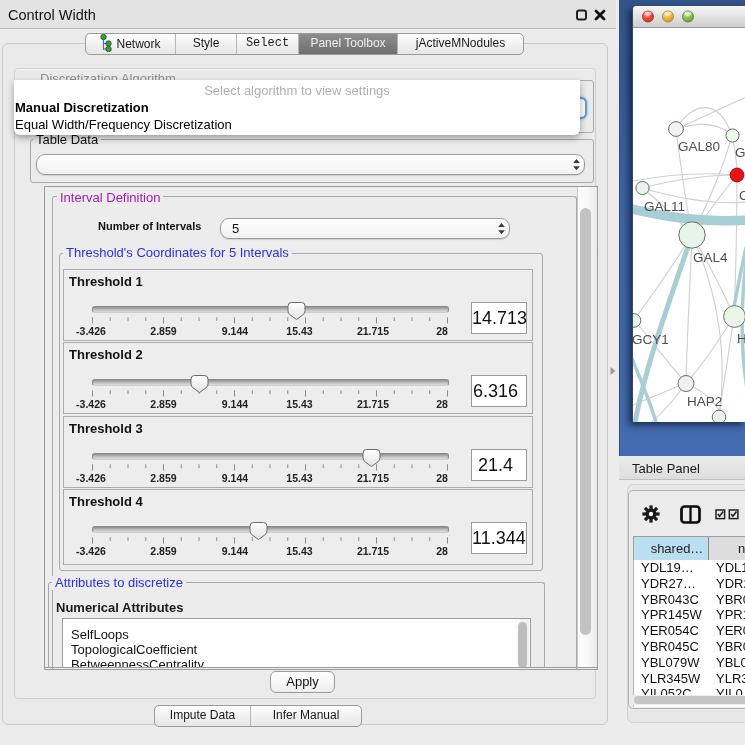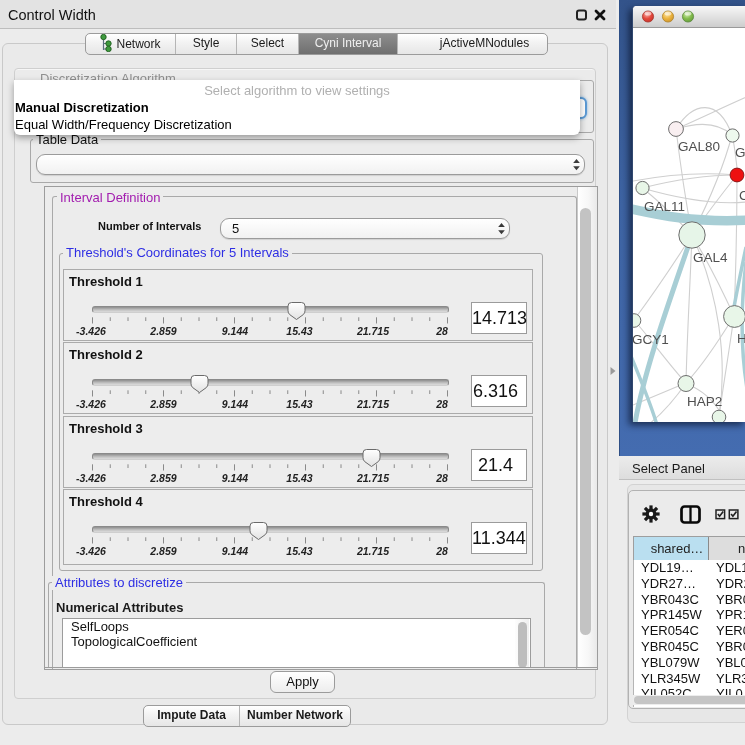--- a/index.html
+++ b/index.html
@@ -15,21 +15,21 @@
 .combo .ctext{position:absolute;left:11px;top:2px;font-size:13px;color:#111;}
 .spin{position:absolute;}
 .tpanel{position:absolute;left:63px;width:468px;height:70px;border:1px solid #ababab;background:#ededed;}
 .tlabel{position:absolute;left:5px;top:4px;font-size:13px;font-weight:bold;color:#111;}
 .track{position:absolute;left:28px;top:36px;width:355px;height:5px;border-radius:3px;
   background:linear-gradient(#8e8e8e,#c4c4c4 60%,#dcdcdc);border:1px solid #8a8a8a;border-bottom-color:#cfcfcf;}
 .vbox{position:absolute;left:407px;top:32px;width:47px;height:30px;background:#fff;
   border:1px solid #9b9b9b;font-size:18px;color:#111;text-align:center;line-height:30px;padding-right:7px;}
 .ticks{position:absolute;left:0;top:0;}
 .slabels{position:absolute;top:55px;left:0;width:100%;font-size:10.5px;font-weight:bold;color:#222;}
-.slabels span{position:absolute;transform:translateX(-50%);font-style:italic;}
+.slabels span{position:absolute;transform:translateX(-50%);}
 .thumb{position:absolute;top:32px;width:19px;height:18px;}
 .seg{position:absolute;height:20px;border:1px solid #9b9b9b;border-radius:5px;
   background:linear-gradient(#ffffff,#f2f2f2 45%,#e6e6e6);display:flex;}
 .seg .s{height:20px;line-height:19px;font-size:12px;color:#1a1a1a;text-align:center;
   border-right:1px solid #b5b5b5;}
 .seg .s:last-child{border-right:none;}
 .seg .sel{background:linear-gradient(#8d8d8d,#6f6f6f);color:#efefef;}
 .listitem{height:15px;line-height:15px;font-size:13px;color:#111;padding-left:8px;}
 .row{position:absolute;left:0;width:200px;height:16px;line-height:16px;font-size:13px;color:#111;}
 </style>
@@ -263,46 +263,47 @@
       </svg>
       <div class="vbox">11.344</div>
     </div>
   </div>
 
 <div class="groupbox" style="left:48px;top:582px;width:495px;height:85px;border-bottom:none;border-radius:3px 3px 0 0;"></div>
 <div class="glabel" style="left:52px;top:576px;color:#2e2ee4;">Attributes to discretize</div>
 <div class="abs t13 bold" style="left:56px;top:600px;">Numerical Attributes</div>
 
 <div class="abs" style="left:62px;top:618px;width:467px;height:49px;border:1px solid #9c9c9c;border-bottom:none;background:#fff;overflow:hidden;">
-  <div class="listitem" style="padding-top:0;">SelfLoops</div>
+  <div class="listitem" style="padding-top:8px;">SelfLoops</div>
   <div class="listitem">TopologicalCoefficient</div>
+  <div class="listitem">BetweennessCentrality</div>
 </div>
 <div class="abs" style="left:515px;top:619px;width:14px;height:48px;background:linear-gradient(90deg,#fdfdfd,#efefef);"></div>
 <div class="abs" style="left:518px;top:622px;width:9px;height:46px;background:#bdbdbd;border-radius:5px;"></div>
 
 <div class="abs" style="left:44px;top:667px;width:554px;height:1px;background:#9c9c9c;"></div>
 
 <div class="abs" style="left:270px;top:671px;width:63px;height:20px;border:1px solid #9b9b9b;border-radius:6px;background:linear-gradient(#ffffff,#ededed);text-align:center;line-height:20px;font-size:13px;color:#111;">Apply</div>
 
-<div class="seg" style="left:143px;top:705px;font-weight:bold;">
+<div class="seg" style="left:154px;top:705px;">
   <div class="s" style="width:95px;">Impute Data</div>
-  <div class="s" style="width:110px;">Number Network</div>
+  <div class="s" style="width:110px;">Infer Manual</div>
 </div>
 
 <div class="seg" style="left:85px;top:33px;">
   <div class="s" style="width:89px;"><svg width="12" height="18" viewBox="0 0 12 18" style="vertical-align:-4.5px;margin-right:4px;">
         <path d="M3.5 3 L3.5 16 M3.5 9.5 L8.5 9.5 M3.5 15 L8.5 15" stroke="#5d6f80" stroke-width="1.2" fill="none"></path>
         <circle cx="3.5" cy="3" r="2.7" fill="#3f9b3f" stroke="#1e5c1e" stroke-width="0.9"></circle>
         <circle cx="8.5" cy="9.5" r="2.7" fill="#3f9b3f" stroke="#1e5c1e" stroke-width="0.9"></circle>
         <circle cx="8.5" cy="15" r="2.7" fill="#3f9b3f" stroke="#1e5c1e" stroke-width="0.9"></circle>
       </svg>Network</div>
   <div class="s" style="width:60px;">Style</div>
-  <div class="s" style="width:61px;">Select</div>
-  <div class="s sel" style="width:98px;">Cyni Interval</div>
-  <div class="s" style="width:125px;padding-left:24px;">jActiveMNodules</div>
+  <div class="s" style="width:61px;font-family:Liberation Mono, monospace;">Select</div>
+  <div class="s sel" style="width:98px;">Panel Toolbox</div>
+  <div class="s" style="width:125px;">jActiveMNodules</div>
 </div>
 
 <div class="abs" style="left:14px;top:80px;width:566px;height:55px;background:#fff;border-radius:0 0 6px 6px;box-shadow:0 3px 7px rgba(0,0,0,0.35);"></div>
 <div class="abs" style="left:14px;top:83px;width:566px;height:16px;font-size:13px;color:#b0b0b0;text-align:center;">Select algorithm to view settings</div>
 <div class="abs bold" style="left:15px;top:100px;font-size:13px;color:#000;">Manual Discretization</div>
 <div class="abs" style="left:15px;top:117px;font-size:13px;color:#000;">Equal Width/Frequency Discretization</div>
 
 <div class="abs" style="left:619px;top:0;width:126px;height:456px;background:linear-gradient(180deg,#33538a 0%,#3e64a4 45%,#446cb0 100%);border-left:1px solid #2e4f86;"></div>
 
 <div class="abs" style="left:632px;top:6px;width:113px;height:416px;border-radius:4px 0 0 0;box-shadow:-3px 3px 7px rgba(8,18,40,0.7);border-left:1px solid #31486f;background:#fff;overflow:hidden;text-align:center;">
@@ -388,21 +389,21 @@
       <text x="54" y="379">HAP2</text>
     </g>
   </svg>
 </div>
 
 <svg class="abs" style="left:609px;top:366px;" width="8" height="10" viewBox="0 0 8 10">
     <path d="M1.5 1 L6.5 5 L1.5 9 Z" fill="#9a9a9a"></path>
   </svg>
 
 <div class="abs" style="left:619px;top:456px;width:126px;height:23px;background:linear-gradient(#ececec,#dddddd);border-bottom:1px solid #c0c0c0;"></div>
-<div class="abs t13" style="left:632px;top:461px;">Select Panel</div>
+<div class="abs t13" style="left:632px;top:461px;">Table Panel</div>
 
 <div class="abs" style="left:619px;top:480px;width:126px;height:265px;background:#ececec;"></div>
 <div class="abs" style="left:627px;top:484px;width:118px;height:237px;background:#e7e7e7;border:1px solid #d2d2d2;border-radius:6px 0 0 6px;"></div>
 
 <div class="abs" style="left:628px;top:490px;width:117px;height:217px;background:#ebebeb;border:1px solid #b2b2b2;border-radius:5px 0 0 5px;overflow:hidden;">
 
   <svg class="abs" style="left:13px;top:14px;" width="110" height="20" viewBox="0 0 110 20">
 
     <g transform="translate(9,9)">
       <g fill="#1a1a1a">

